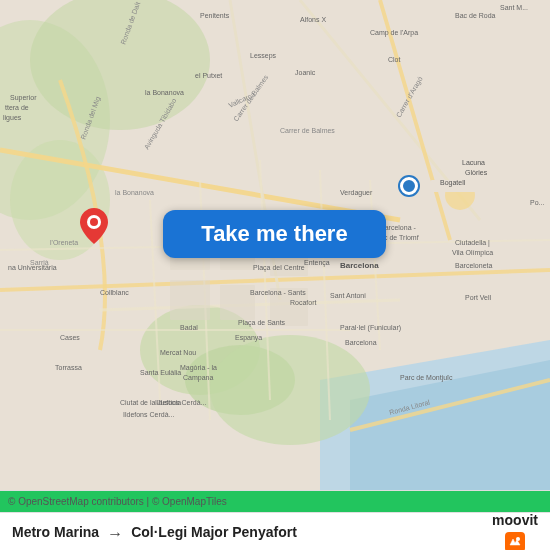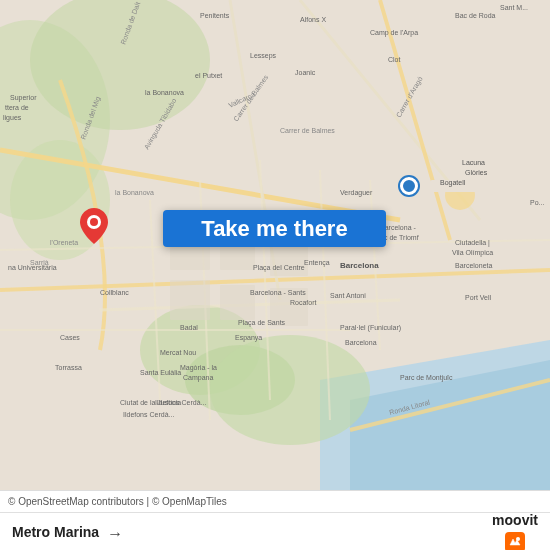--- a/index.html
+++ b/index.html
@@ -23,25 +23,25 @@
       width: 100%;
       height: 100%;
     }
 
     
     .take-me-there-btn {
       position: absolute;
       top: 210px;
       left: 163px;
       width: 223px;
-      height: 37px;
+      height: 48px;
       background: #1a73d4;
       color: white;
       border: none;
-      border-radius: 4px;
+      border-radius: 12px;
       font-size: 22px;
       font-weight: bold;
       cursor: pointer;
       display: flex;
       align-items: center;
       justify-content: center;
       box-shadow: 0 2px 8px rgba(0,0,0,0.3);
     }
 
     
@@ -62,21 +62,21 @@
       height: 18px;
       background: #2979c4;
       border-radius: 50%;
       border: 3px solid white;
       box-shadow: 0 0 0 2px #2979c4;
     }
 
     
     .attribution {
       height: 22px;
-      background: #ffffff;
+      background: #22c55e;
       border-top: 1px solid #ddd;
       display: flex;
       align-items: center;
       padding: 0 8px;
       font-size: 10px;
       color: #555;
     }
 
     
     .info-bar {
@@ -276,20 +276,21 @@
   </button>
 </div>
 
 <div class="attribution">
   <span>© OpenStreetMap contributors | © OpenMapTiles</span>
 </div>
 
 <div class="info-bar">
   <span class="origin">Metro Marina</span>
   <span class="arrow">→</span>
+  <span class="destination">Col·Legi Major Penyafort</span>
   <div class="moovit-logo">
     <span class="moovit-logo-text">moovit</span>
     <div class="moovit-icon">
       <svg viewBox="0 0 14 14" xmlns="http://www.w3.org/2000/svg">
         <path d="M2 10 L5 4 L7 8 L9 5 L12 10 Z" fill="white" stroke="white" stroke-width="0.5"></path>
         <circle cx="10" cy="4" r="2" fill="white"></circle>
       </svg>
     </div>
   </div>
 </div>

